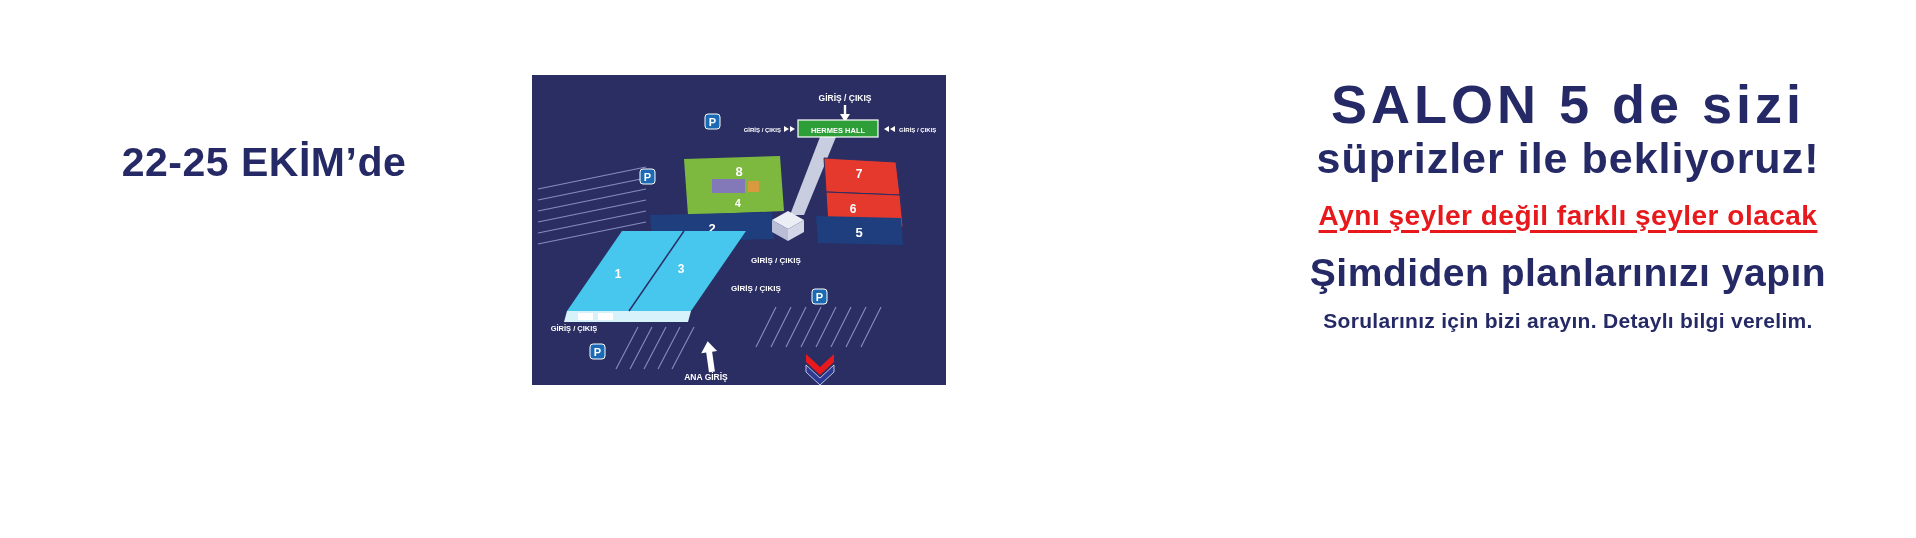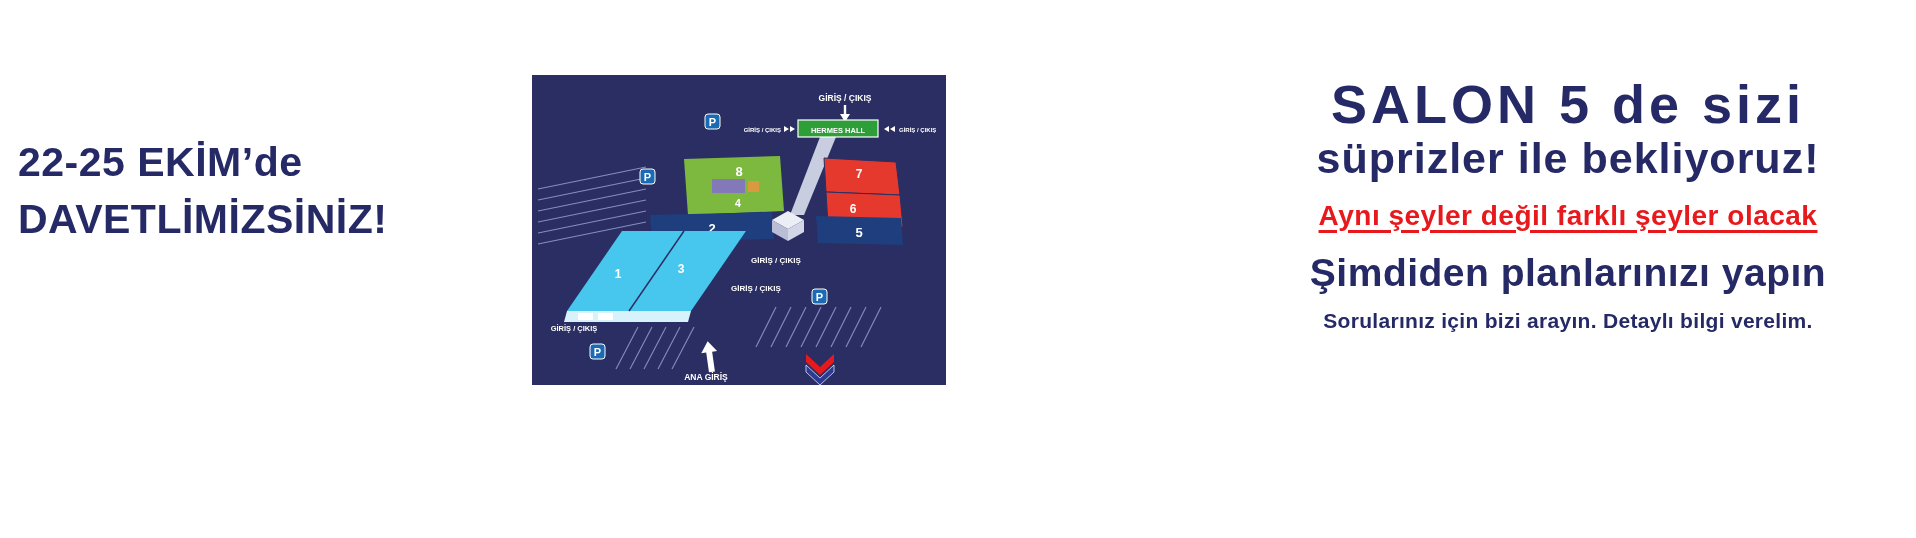--- a/index.html
+++ b/index.html
@@ -1,20 +1,20 @@
 <!DOCTYPE html>
 <html><head>
 <meta charset="utf-8">
 <style>
   html,body{margin:0;padding:0;background:#ffffff;}
   body{width:1916px;height:538px;overflow:hidden;font-family:"Liberation Sans",sans-serif;}
   .banner{position:relative;width:1916px;height:538px;background:#ffffff;overflow:hidden;}
 
   
-  .left-panel{position:absolute;left:18px;top:134px;width:492px;
+  .left-panel{position:absolute;left:18px;top:134px;width:492px;text-align:center;
               color:#252a66;font-weight:bold;font-size:41px;line-height:57px;letter-spacing:0.5px;}
 
   
   .map-wrap{position:absolute;left:532px;top:75px;width:414px;height:310px;}
   .map-wrap svg{display:block;}
   .map-wrap text{fill:#ffffff;font-weight:bold;font-family:"Liberation Sans",sans-serif;}
 
   
   .right-panel{position:absolute;left:1190px;top:74px;width:756px;text-align:center;color:#252a66;}
   .headline1{font-size:54px;font-weight:bold;letter-spacing:4px;line-height:1.12;}
@@ -24,21 +24,20 @@
   .plan{font-size:39px;font-weight:bold;letter-spacing:0.5px;margin-top:19px;line-height:1.12;}
   .contact{font-size:21px;font-weight:bold;letter-spacing:0.3px;margin-top:15px;}
 </style>
 </head>
 <body>
 
 <div class="banner">
 
   <div class="left-panel">
     <div>22-25 EKİM’de</div>
-    <div>DAVETLİMİZSİNİZ!</div>
   </div>
 
   <div class="map-wrap">
     <svg viewBox="0 0 414 310" width="414" height="310">
 
       <rect x="0" y="0" width="414" height="310" fill="#2b2e63"></rect>
 
       <g stroke="#868dc1" stroke-width="1.1">
         <line x1="6" y1="114" x2="114" y2="92"></line>
         <line x1="6" y1="125" x2="114" y2="103"></line>

